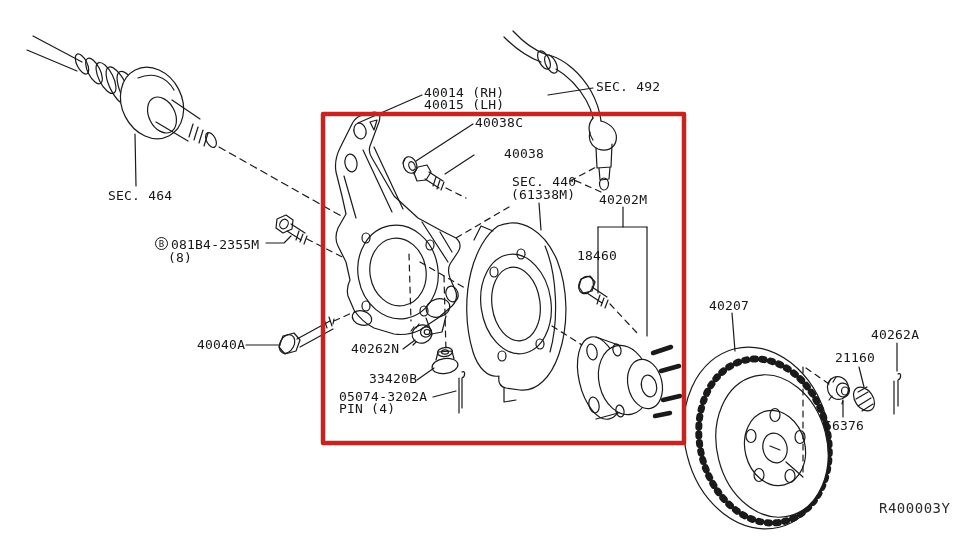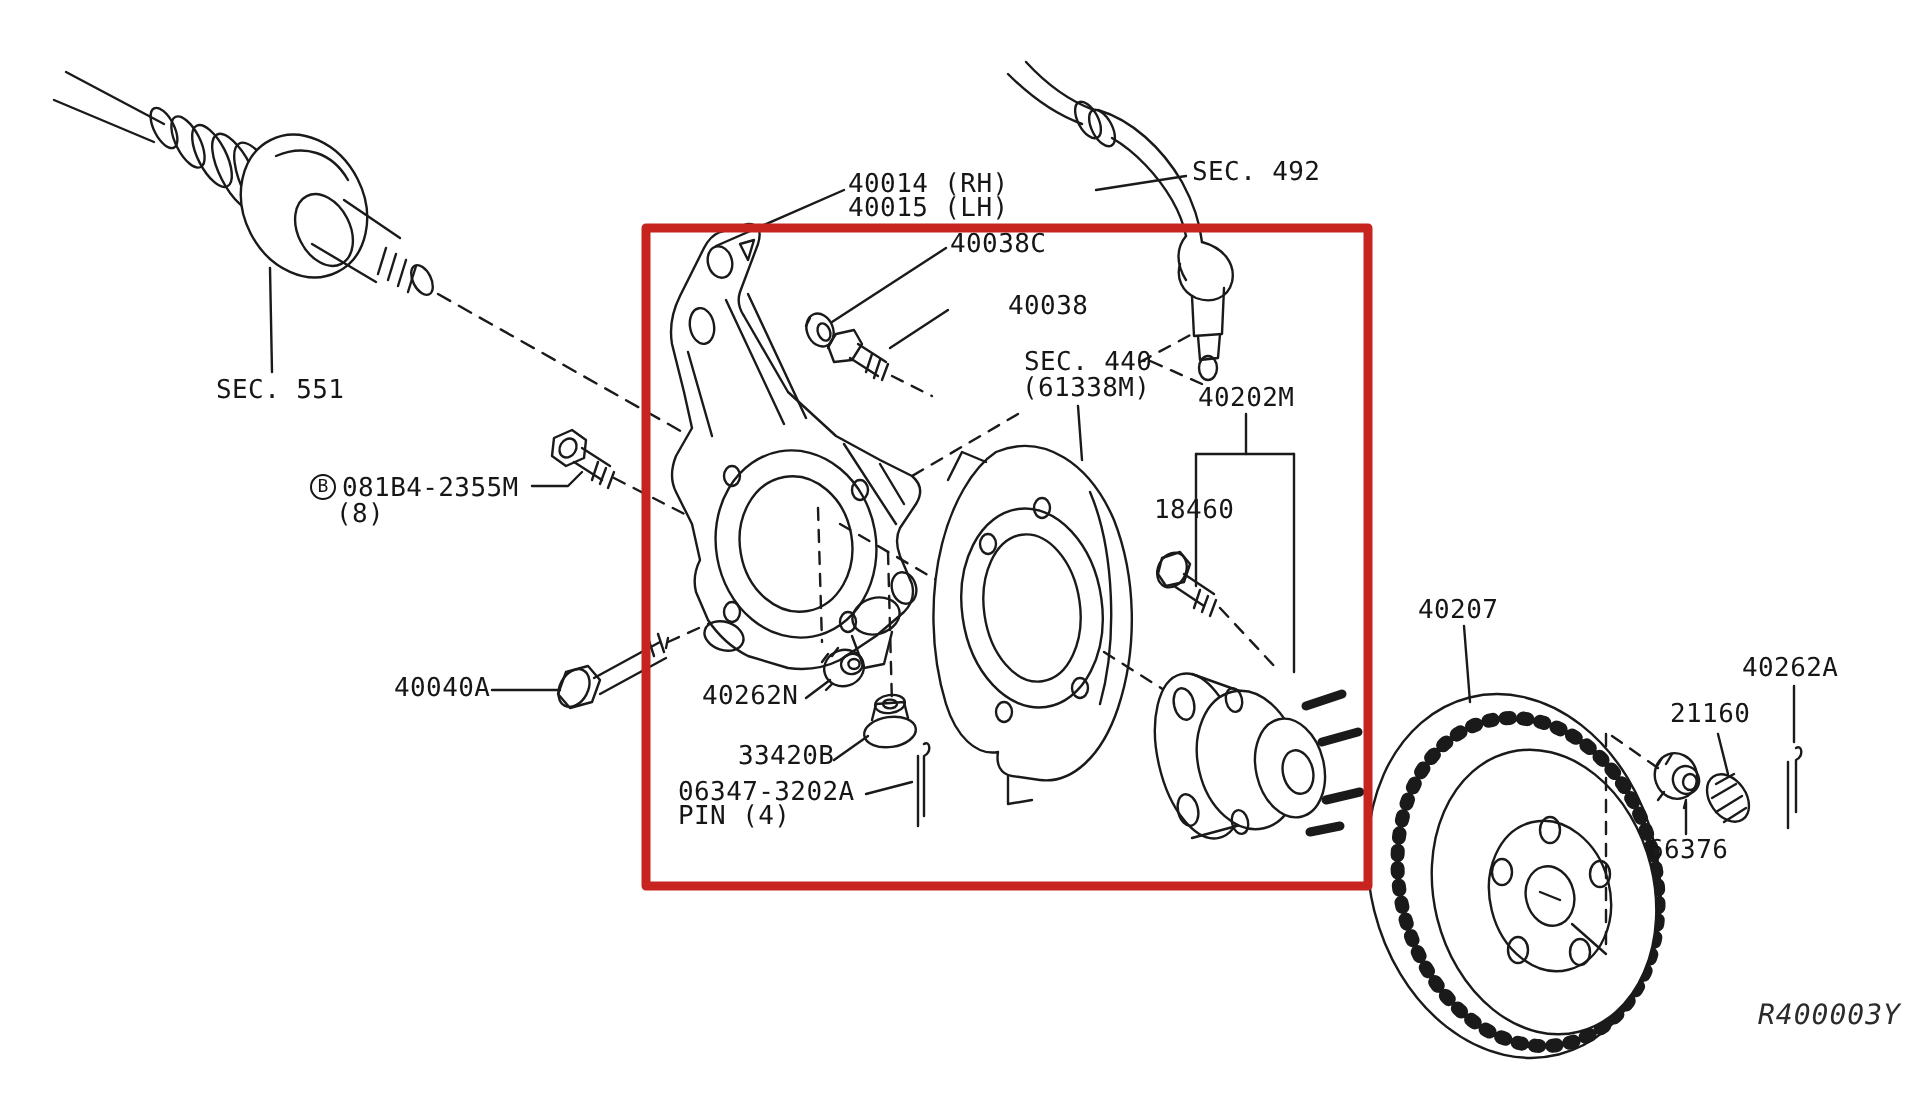--- a/index.html
+++ b/index.html
@@ -3,21 +3,21 @@
 <meta charset="utf-8">
 <style>
   html,body{margin:0;padding:0;background:#fff;}
   .stage{position:relative;width:964px;height:559px;background:#ffffff;overflow:hidden;
          font-family:"DejaVu Sans Mono","Liberation Mono",monospace;padding-left:24px;}
   .stage svg{position:absolute;left:0;top:0;}
   .lbl{position:absolute;font-size:13px;line-height:13px;color:#161616;white-space:nowrap;
        letter-spacing:0.2px;}
   .circ{position:absolute;width:13px;height:13px;border:1.3px solid #161616;border-radius:50%;
         font-size:9px;line-height:13px;text-align:center;color:#161616;box-sizing:border-box;}
-  .ref{position:absolute;font-size:14px;color:#2b2b2b;letter-spacing:0.5px;font-style:italic;}
+  .ref{position:absolute;font-size:14px;color:#2b2b2b;letter-spacing:0.5px;}
 </style>
 </head>
 <body>
 
 <div class="stage">
 
   <svg width="964" height="559" viewBox="0 0 964 559">
     <g stroke="#1a1a1a" stroke-width="1.2" fill="none" stroke-linecap="round" stroke-linejoin="round">
 
       <g>
@@ -279,31 +279,31 @@
 
       <rect x="323" y="114" width="361" height="329" stroke="#c8241f" stroke-width="4.5"></rect>
     </g>
   </svg>
 
   <span class="lbl" style="left:424px;top:86px">40014 (RH)</span>
   <span class="lbl" style="left:424px;top:98px">40015 (LH)</span>
   <span class="lbl" style="left:475px;top:116px">40038C</span>
   <span class="lbl" style="left:504px;top:147px">40038</span>
   <span class="lbl" style="left:596px;top:80px">SEC. 492</span>
-  <span class="lbl" style="left:108px;top:189px">SEC. 551</span>
+  <span class="lbl" style="left:108px;top:189px">SEC. 464</span>
   <span class="lbl" style="left:512px;top:175px">SEC. 440</span>
   <span class="lbl" style="left:511px;top:188px">(61338M)</span>
   <span class="lbl" style="left:599px;top:193px">40202M</span>
   <span class="lbl" style="left:577px;top:249px">18460</span>
   <span class="circ" style="left:155px;top:237px">B</span>
   <span class="lbl" style="left:171px;top:238px">081B4-2355M</span>
   <span class="lbl" style="left:168px;top:251px">(8)</span>
   <span class="lbl" style="left:197px;top:338px">40040A</span>
   <span class="lbl" style="left:351px;top:342px">40262N</span>
   <span class="lbl" style="left:369px;top:372px">33420B</span>
-  <span class="lbl" style="left:339px;top:390px">06347-3202A</span>
+  <span class="lbl" style="left:339px;top:390px">05074-3202A</span>
   <span class="lbl" style="left:339px;top:402px">PIN (4)</span>
   <span class="lbl" style="left:709px;top:299px">40207</span>
   <span class="lbl" style="left:871px;top:328px">40262A</span>
   <span class="lbl" style="left:835px;top:351px">21160</span>
   <span class="lbl" style="left:824px;top:419px">66376</span>
   <span class="ref" style="left:879px;top:500px">R400003Y</span>
 </div>
 
 </body></html>

